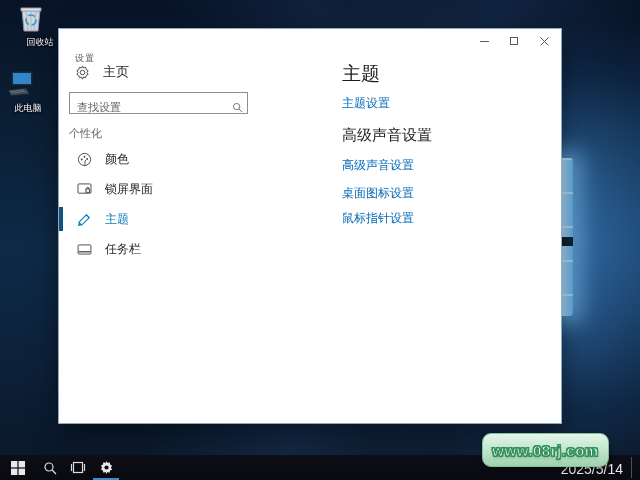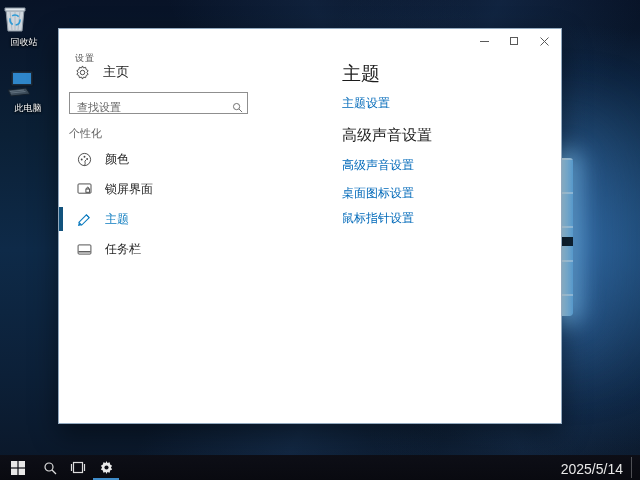--- a/index.html
+++ b/index.html
@@ -22,21 +22,21 @@
   .hero-bar::before { content:""; position:absolute; inset:0; border-radius:3px;
     background: repeating-linear-gradient(180deg, rgba(255,255,255,.35) 0 2px, rgba(0,0,0,0) 2px 34px);
   }
   .hero-bar::after { content:""; position:absolute; left:0; right:0; top:50%; height:9px; background:#0e2233; }
 
   
   .dicon { position:absolute; width:48px; text-align:center; cursor:default; }
   .dicon .glyph { display:block; margin:0 auto; }
   .dicon .lbl { display:block; margin-top:2px; font-size:9px; color:#fff;
     text-shadow: 0 1px 2px rgba(0,0,0,.9), 0 0 3px rgba(0,0,0,.8); }
-  .dicon-recycle { left:0; top:4px;font-family:Liberation Serif, serif; }
+  .dicon-recycle { left:16px; top:4px;font-family:Liberation Serif, serif; }
   .dicon-pc { left:4px; top:68px; }
 
   
   .win { position:absolute; left:58px; top:28px; width:504px; height:396px; background:#fff;
     border:1px solid rgba(110,140,170,.75); box-shadow: 0 10px 26px rgba(0,0,0,.45); }
   .titlebar { position:absolute; left:0; top:0; right:0; height:24px; background:#fff; }
   .win-title { position:absolute; left:16px; top:7px; font-size:9px; color:#5a5a5a; letter-spacing:1px;margin-top:16px; }
   .win-controls { position:absolute; right:2px; top:0; height:24px; display:flex; }
   .win-btn { width:30px; height:24px; display:flex; align-items:center; justify-content:center; }
   .glyph-min { width:9px; height:1px; background:#5a5a5a; }
@@ -241,14 +241,17 @@
     <div class="tb-btn tb-settings">
       <svg width="15" height="15" viewBox="0 0 16 16">
           <path d="M8 1l1 2.1 2.3-.6.6 2.3L14 6l-1.3 2L14 10l-2.1 1.2-.6 2.3-2.3-.6L8 15l-1-2.1-2.3.6-.6-2.3L2 10l1.3-2L2 6l2.1-1.2.6-2.3 2.3.6z" fill="#e8e8e8"></path>
           <circle cx="8" cy="8" r="2.2" fill="#0b0c13"></circle>
         </svg>
     </div>
     <span class="tray-date">2025/5/14</span>
     <div class="show-desktop"></div>
   </div>
 
+  <div class="watermark">
+    <span class="wm-txt">www.08rj.com</span>
+  </div>
 
 </div>
 
 </body></html>

